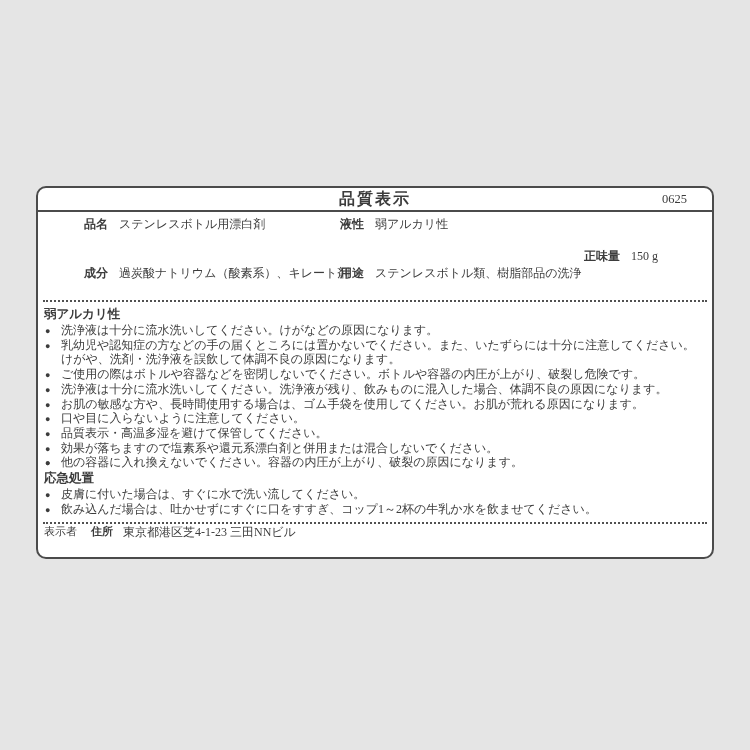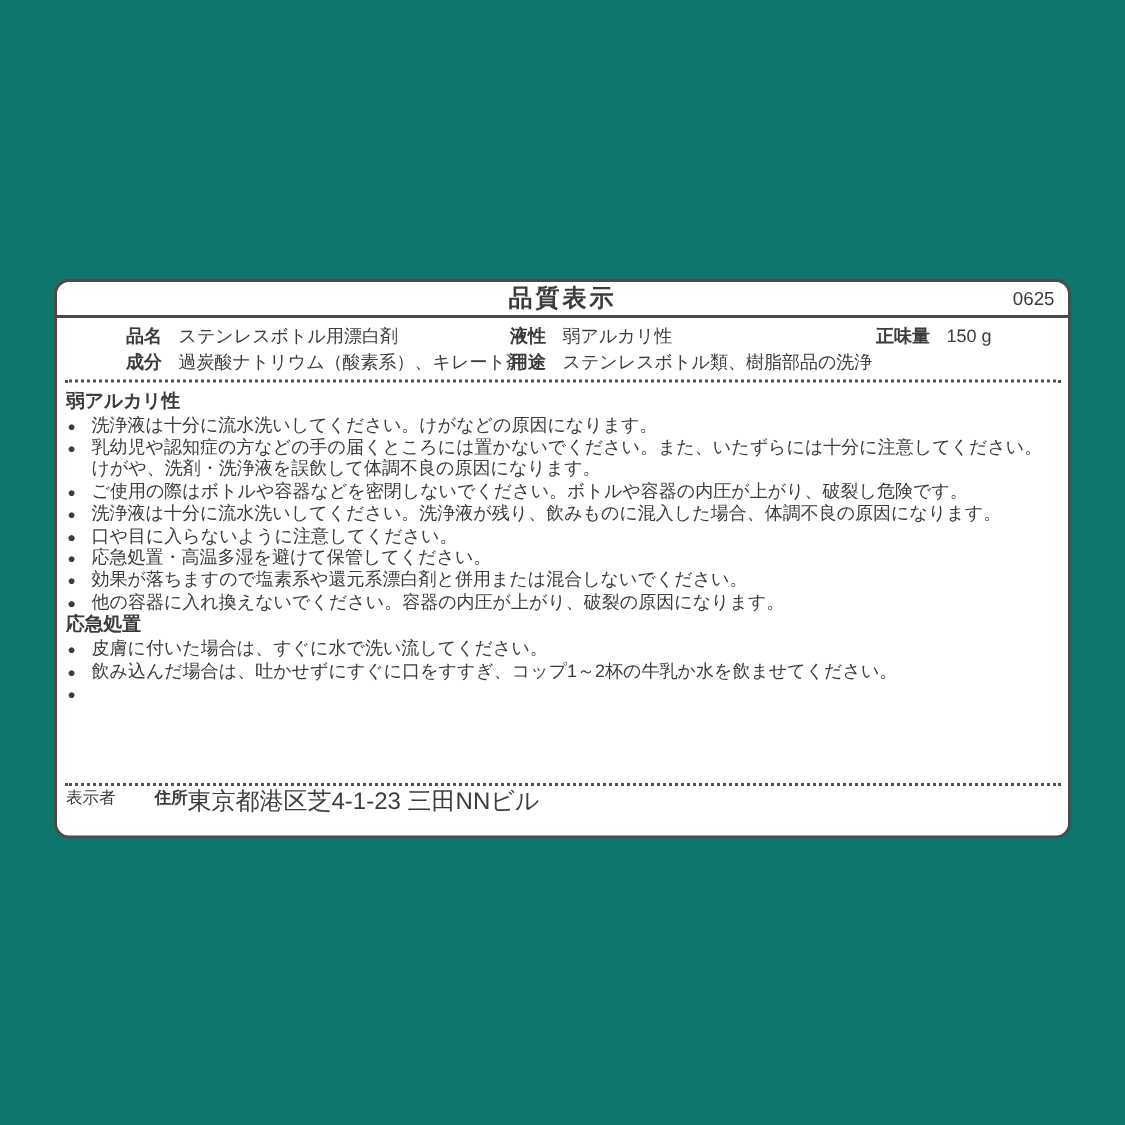--- a/index.html
+++ b/index.html
@@ -4,22 +4,22 @@
 <style>
   html, body {
     margin: 0;
     padding: 0;
     background: #ffffff;
   }
   .page {
     position: relative;
     width: 750px;
     height: 750px;
-    background: #0f766e;
-    font-family: Liberation Sans, sans-serif;
+    background: #e5e5e5;
+    font-family: Liberation Serif, serif;
     color: #3c3c3c;
     overflow: hidden;
   }
   .label-box {
     position: absolute;
     left: 36px;
     top: 186px;
     width: 678px;
     height: 373px;
     box-sizing: border-box;
@@ -39,40 +39,40 @@
     align-items: center;
     justify-content: center;
   }
   .box-title {
     font-size: 16px;
     font-weight: bold;
     letter-spacing: 2px;
   }
   .box-code {
     position: absolute;
-    right: 9px;
+    right: 25px;
     top: 50%;
     transform: translateY(-50%);
     font-size: 12.5px;
     margin-left: 46px;
   }
   
   .info-section {
     flex: 0 0 auto;
     padding: 4px 8px 3px 46px;
   }
   .info-row {
     display: flex;
     font-size: 12px;
     line-height: 17px;
     white-space: nowrap;
   }
   .col-a { width: 256px; }
   .col-b { width: 244px; }
-  .col-c { flex: 1; }
+  .col-c { flex: 1; margin-top: 32px; }
   .f-label {
     font-weight: bold;
     margin-right: 11px;
   }
   
   .dotted {
     flex: 0 0 auto;
     height: 0;
     border-top: 2px dotted #515151;
     margin: 0 5px;
@@ -120,26 +120,27 @@
   .footer-small {
     font-size: 11px;
   }
   .publisher-name {
     font-size: 21px;
     font-weight: bold;
     letter-spacing: 2px;
     margin-left: 15px;
   }
   .address-label {
-    margin-left: 26px;
+    margin-left: 14px;
     font-weight: bold;
     font-size: 11px;
   }
   .address-value {
-    font-size: 16px;
+    font-size: 12px;
+    margin-left: 10px;
   }
 </style>
 </head>
 <body>
 
 <div class="page">
   <div class="label-box">
 
     <div class="box-header">
       <span class="box-title">品質表示</span>
@@ -172,23 +173,23 @@
     <div class="dotted"></div>
 
     <div class="notes-section">
       <h3 class="section-heading">弱アルカリ性</h3>
       <ul class="notes">
         <li><span class="bullet">●</span><span>洗浄液は十分に流水洗いしてください。けがなどの原因になります。</span></li>
         <li><span class="bullet">●</span><span>乳幼児や認知症の方などの手の届くところには置かないでください。また、いたずらには十分に注意してください。
 けがや、洗剤・洗浄液を誤飲して体調不良の原因になります。</span></li>
         <li><span class="bullet">●</span><span>ご使用の際はボトルや容器などを密閉しないでください。ボトルや容器の内圧が上がり、破裂し危険です。</span></li>
         <li><span class="bullet">●</span><span>洗浄液は十分に流水洗いしてください。洗浄液が残り、飲みものに混入した場合、体調不良の原因になります。</span></li>
-        <li><span class="bullet">●</span></li>
+        <li><span class="bullet">●</span><span>お肌の敏感な方や、長時間使用する場合は、ゴム手袋を使用してください。お肌が荒れる原因になります。</span></li>
         <li><span class="bullet">●</span><span>口や目に入らないように注意してください。</span></li>
-        <li><span class="bullet">●</span><span>応急処置・高温多湿を避けて保管してください。</span></li>
+        <li><span class="bullet">●</span><span>品質表示・高温多湿を避けて保管してください。</span></li>
         <li><span class="bullet">●</span><span>効果が落ちますので塩素系や還元系漂白剤と併用または混合しないでください。</span></li>
         <li><span class="bullet">●</span></li>
         <li><span class="bullet">●</span><span>他の容器に入れ換えないでください。容器の内圧が上がり、破裂の原因になります。</span></li>
       </ul>
       <h3 class="section-heading">応急処置</h3>
       <ul class="notes">
         <li><span class="bullet">●</span><span>皮膚に付いた場合は、すぐに水で洗い流してください。</span></li>
         <li><span class="bullet">●</span><span>飲み込んだ場合は、吐かせずにすぐに口をすすぎ、コップ1～2杯の牛乳か水を飲ませてください。</span></li>
         <li><span class="bullet">●</span></li>
       </ul>

